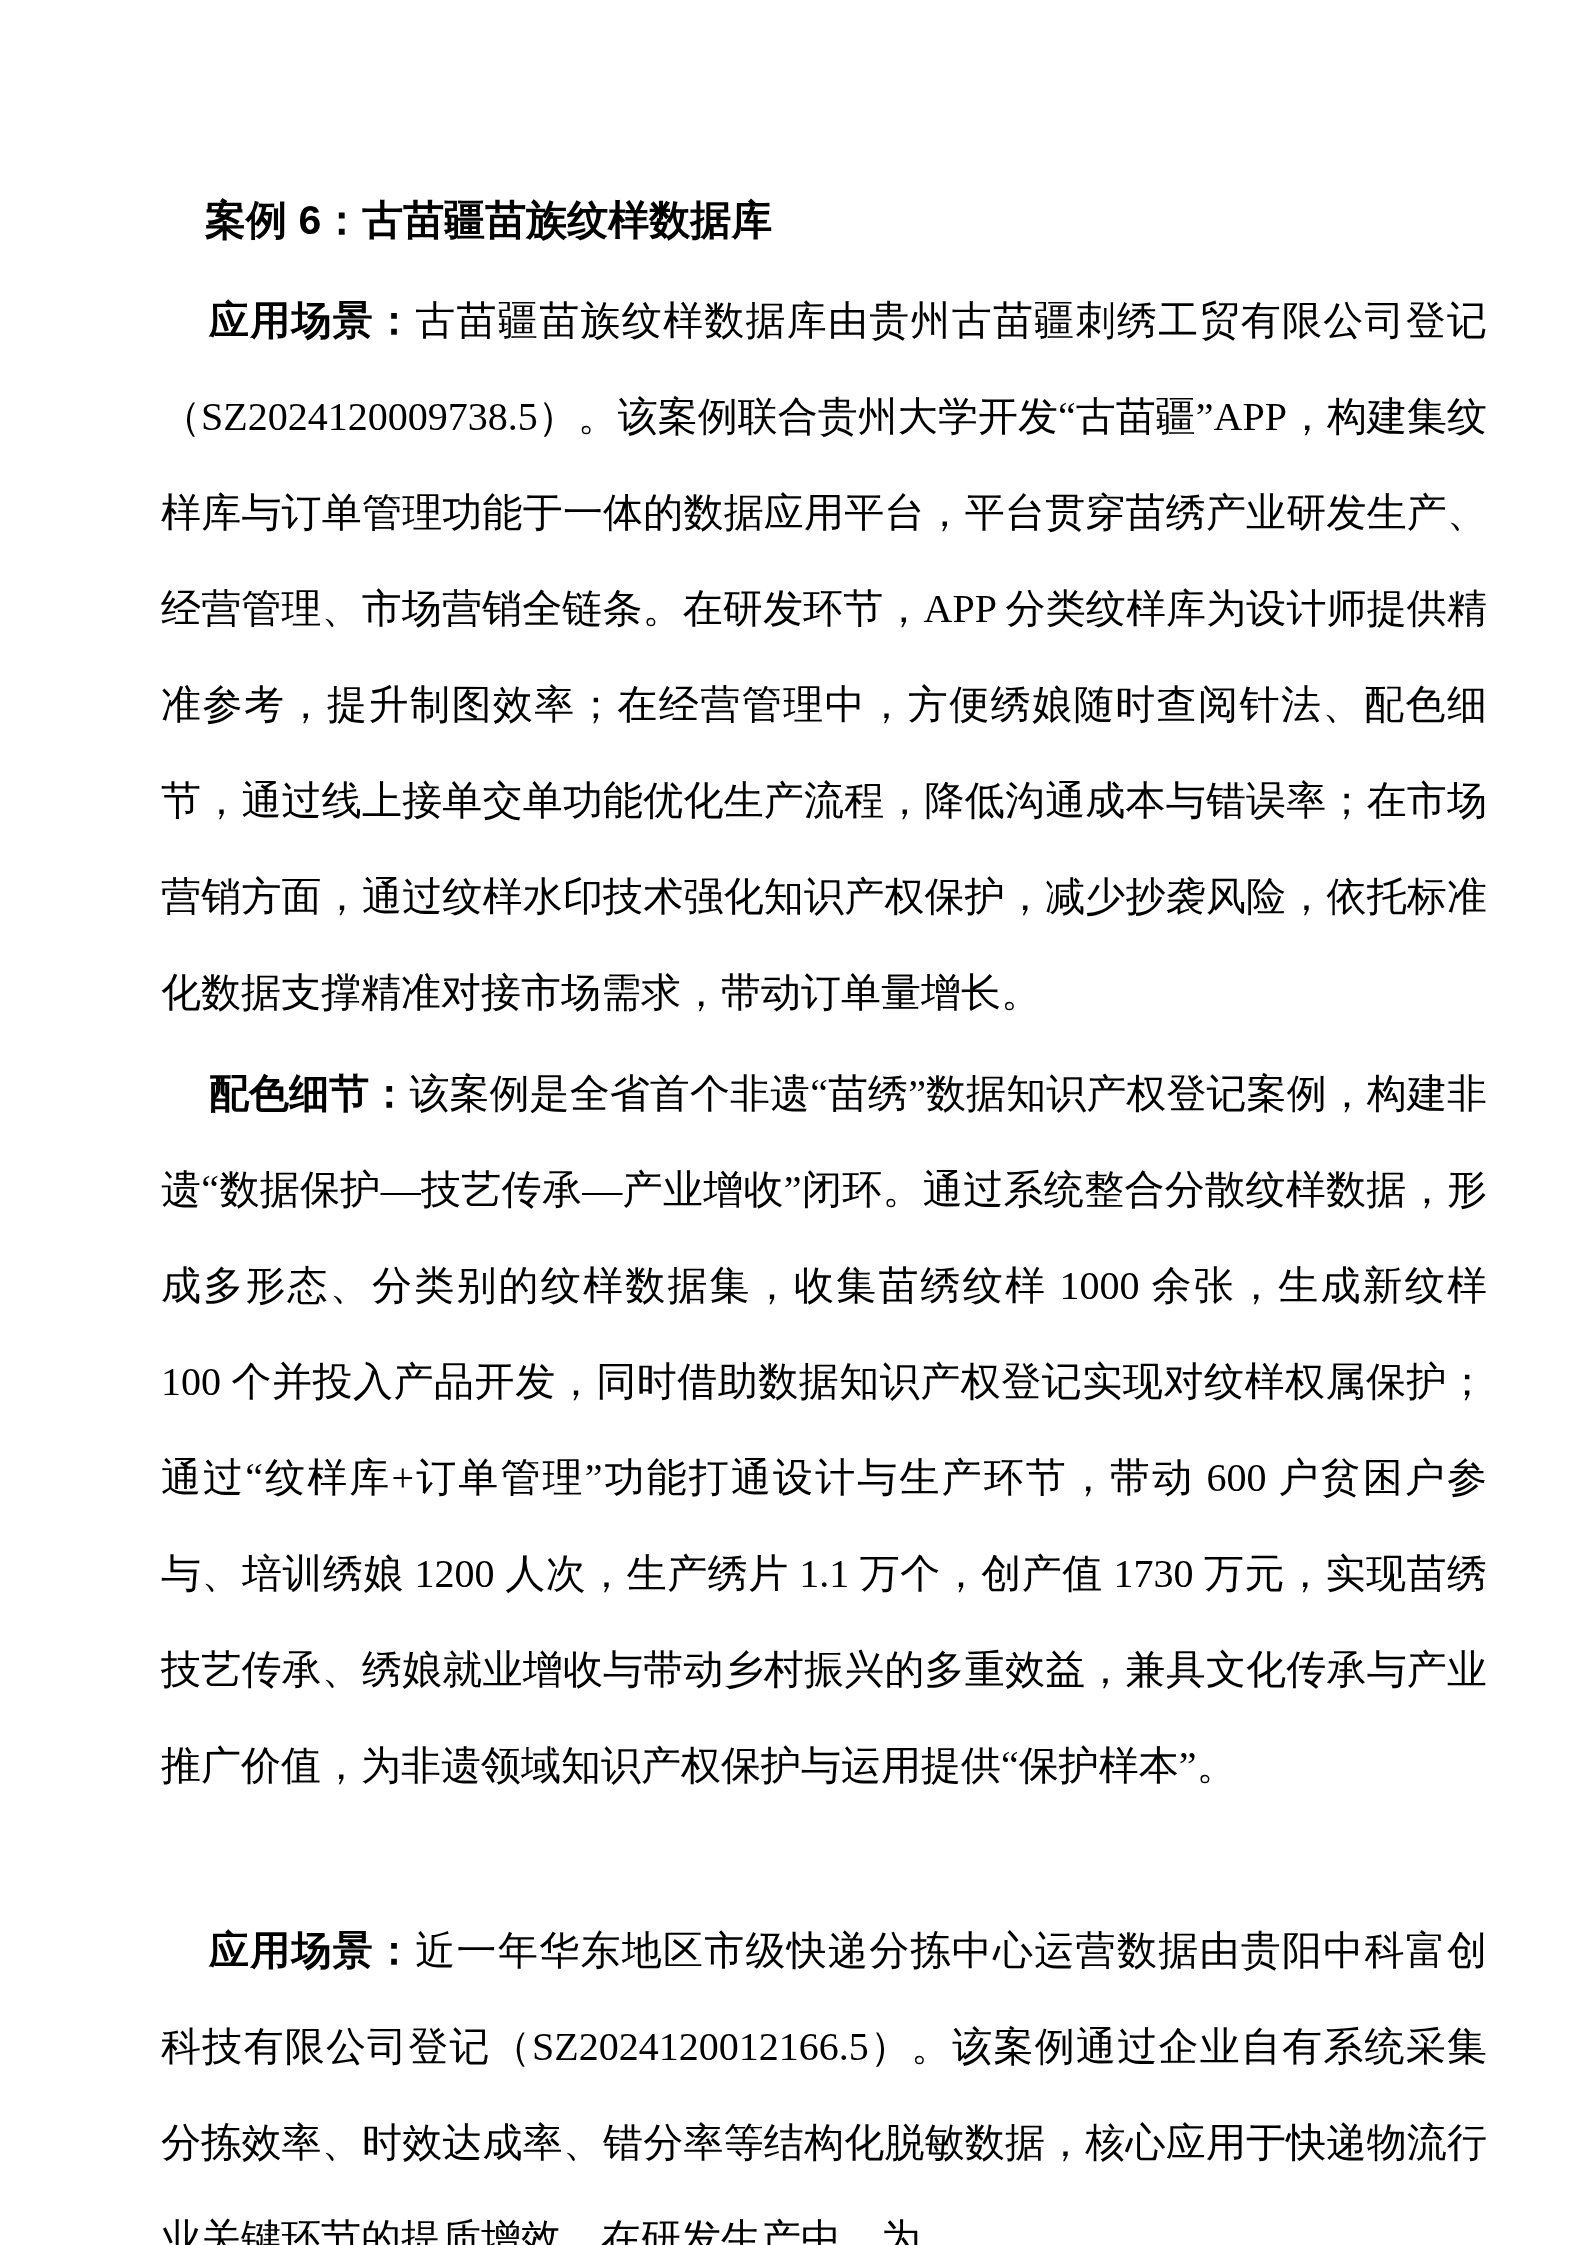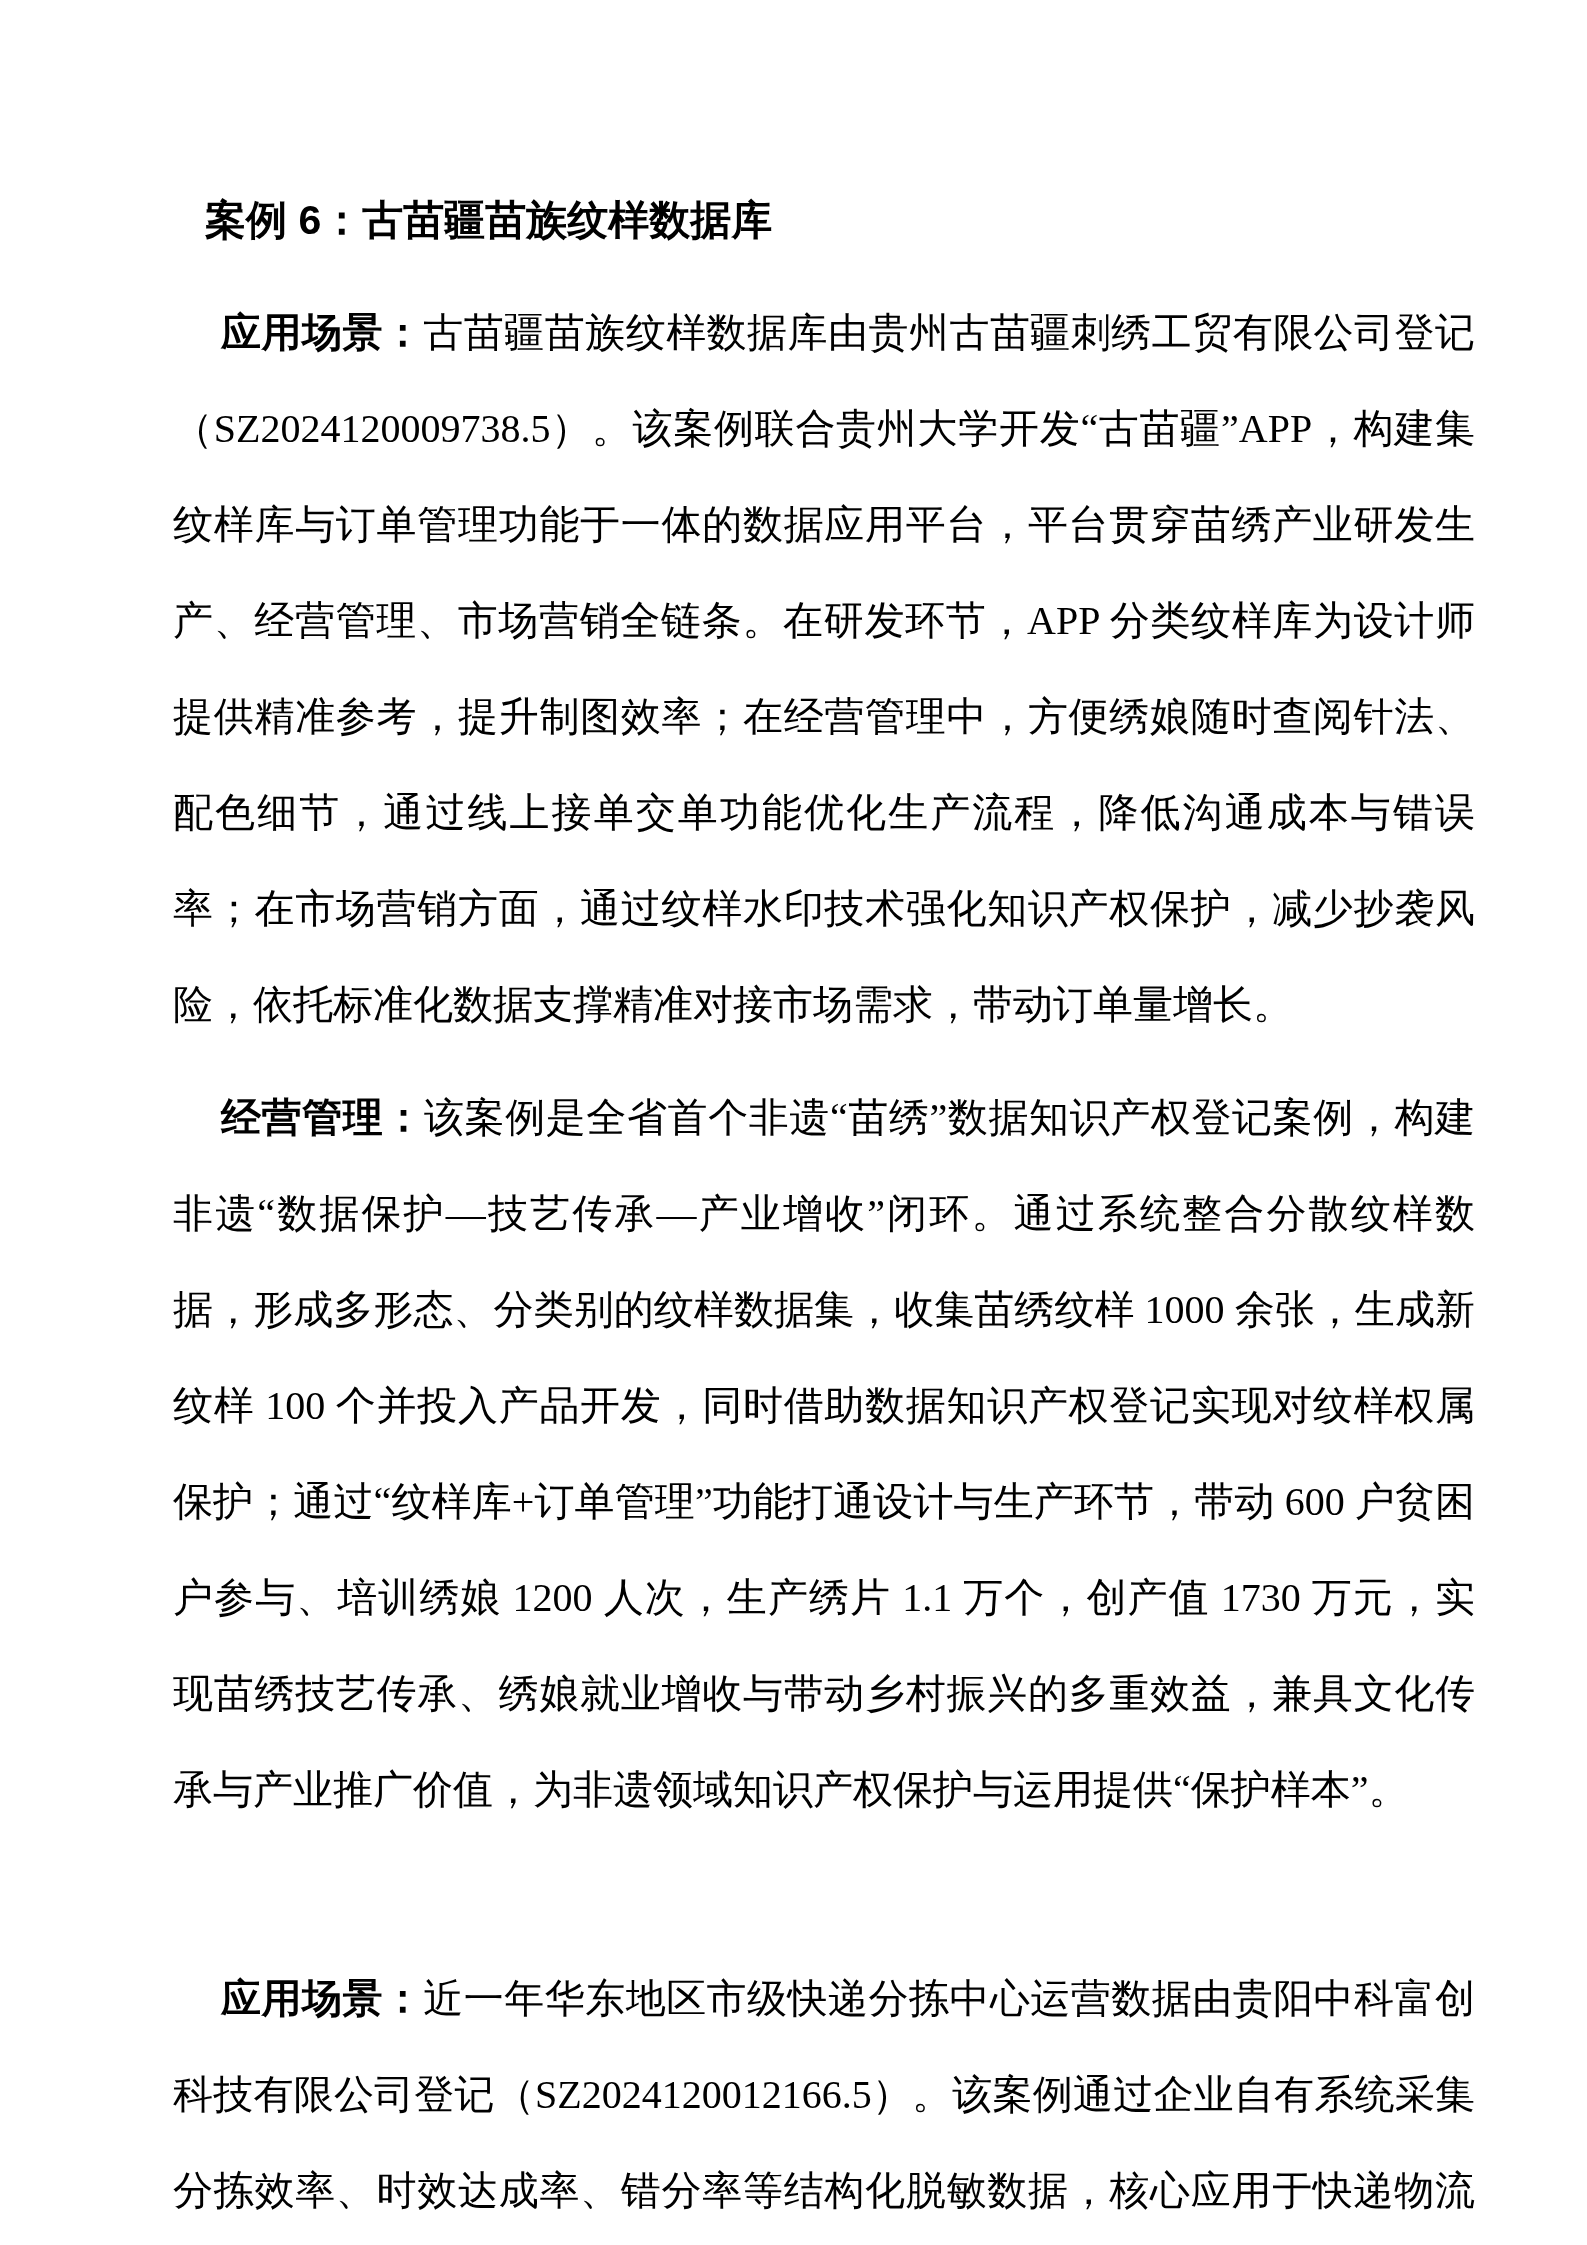--- a/index.html
+++ b/index.html
@@ -27,41 +27,41 @@
     margin: 0;
     padding: 0;
     font-family: "Liberation Sans", sans-serif;
     font-weight: bold;
     font-size: 41px;
     line-height: 96px;
     text-indent: 48px;
     text-align: left;
   }
   .para {
-    margin: 16px;
+    margin: 4px;
     padding: 0;
     text-indent: 48px;
   }
   .lead {
     font-family: "Liberation Sans", sans-serif;
     font-weight: bold;
   }
   .section-gap {
     height: 80px;
   }
 </style>
 </head>
 <body>
 
 <div class="page">
 
   <h2 class="case-heading">案例 6：古苗疆苗族纹样数据库</h2>
 
   <p class="para"><span class="lead">应用场景：</span><span>古苗疆苗族纹样数据库由贵州古苗疆刺绣工贸有限公司登记（SZ2024120009738.5）。该案例联合贵州大学开发“古苗疆”APP，构建集纹样库与订单管理功能于一体的数据应用平台，平台贯穿苗绣产业研发生产、经营管理、市场营销全链条。在研发环节，APP 分类纹样库为设计师提供精准参考，提升制图效率；在经营管理中，方便绣娘随时查阅针法、配色细节，通过线上接单交单功能优化生产流程，降低沟通成本与错误率；在市场营销方面，通过纹样水印技术强化知识产权保护，减少抄袭风险，依托标准化数据支撑精准对接市场需求，带动订单量增长。</span></p>
 
-  <p class="para"><span class="lead">经营管理：</span><span>该案例是全省首个非遗“苗绣”数据知识产权登记案例，构建非遗“数据保护—技艺传承—产业增收”闭环。通过系统整合分散纹样数据，形成多形态、分类别的纹样数据集，收集苗绣纹样 1000 余张，生成新纹样 100 个并投入产品开发，同时借助数据知识产权登记实现对纹样权属保护；通过“纹样库+订单管理”功能打通设计与生产环节，带动 600 户贫困户参与、培训绣娘 1200 人次，生产绣片 1.1 万个，创产值 1730 万元，实现苗绣技艺传承、绣娘就业增收与带动乡村振兴的多重效益，兼具文化传承与产业推广价值，为非遗领域知识产权保护与运用提供“保护样本”。</span></p>
+  <p class="para"><span class="lead">配色细节：</span><span>该案例是全省首个非遗“苗绣”数据知识产权登记案例，构建非遗“数据保护—技艺传承—产业增收”闭环。通过系统整合分散纹样数据，形成多形态、分类别的纹样数据集，收集苗绣纹样 1000 余张，生成新纹样 100 个并投入产品开发，同时借助数据知识产权登记实现对纹样权属保护；通过“纹样库+订单管理”功能打通设计与生产环节，带动 600 户贫困户参与、培训绣娘 1200 人次，生产绣片 1.1 万个，创产值 1730 万元，实现苗绣技艺传承、绣娘就业增收与带动乡村振兴的多重效益，兼具文化传承与产业推广价值，为非遗领域知识产权保护与运用提供“保护样本”。</span></p>
 
   <div class="section-gap"></div>
 
 
   <p class="para"><span class="lead">应用场景：</span><span>近一年华东地区市级快递分拣中心运营数据由贵阳中科富创科技有限公司登记（SZ2024120012166.5）。该案例通过企业自有系统采集分拣效率、时效达成率、错分率等结构化脱敏数据，核心应用于快递物流行业关键环节的提质增效。在研发生产中，为</span></p>
 
 </div>
 
 </body></html>

